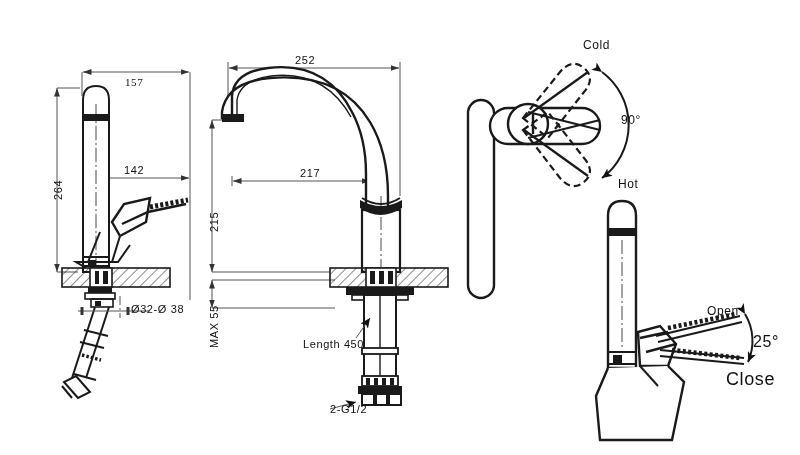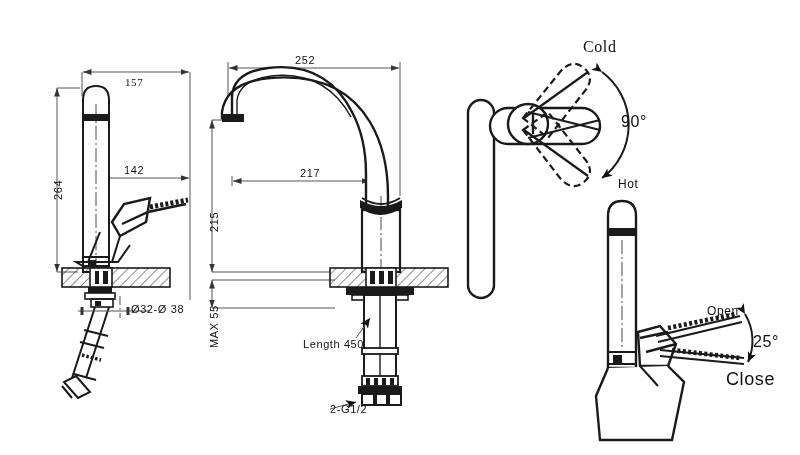--- a/index.html
+++ b/index.html
@@ -202,21 +202,21 @@
 <div class="lbl rot" style="left:52px;top:200px;">264</div>
 <div class="lbl" style="left:131px;top:303px;text-align:center;">Ø32-Ø 38</div>
 
 <div class="lbl" style="left:295px;top:54px;">252</div>
 <div class="lbl" style="left:300px;top:167px;">217</div>
 <div class="lbl rot" style="left:208px;top:232px;">215</div>
 <div class="lbl rot" style="left:208px;top:348px;">MAX 55</div>
 <div class="lbl" style="left:303px;top:338px;">Length 450</div>
 <div class="lbl" style="left:330px;top:403px;">2-G1/2</div>
 
-<div class="lbl" style="left:583px;top:38px;font-size:16px;font-family:Liberation Serif, serif;">Cold</div>
+<div class="lbl" style="left:583px;top:38px;font-size:12px;">Cold</div>
 <div class="lbl" style="left:578px;top:177px;font-size:12px;margin-left:40px;">Hot</div>
-<div class="lbl" style="left:621px;top:113px;font-size:16px;">90°</div>
+<div class="lbl" style="left:621px;top:113px;font-size:12px;">90°</div>
 
 <div class="lbl" style="left:707px;top:304px;font-size:12px;">Open</div>
 <div class="lbl" style="left:726px;top:369px;font-size:18px;">Close</div>
 <div class="lbl" style="left:753px;top:333px;font-size:16px;">25°</div>
 
 </div>
 
 </body></html>

